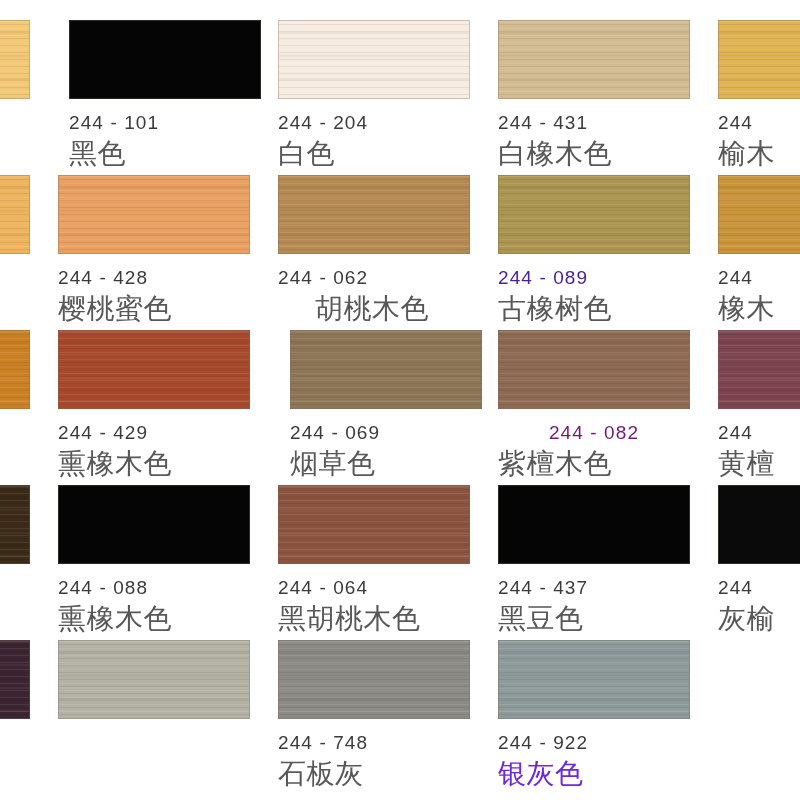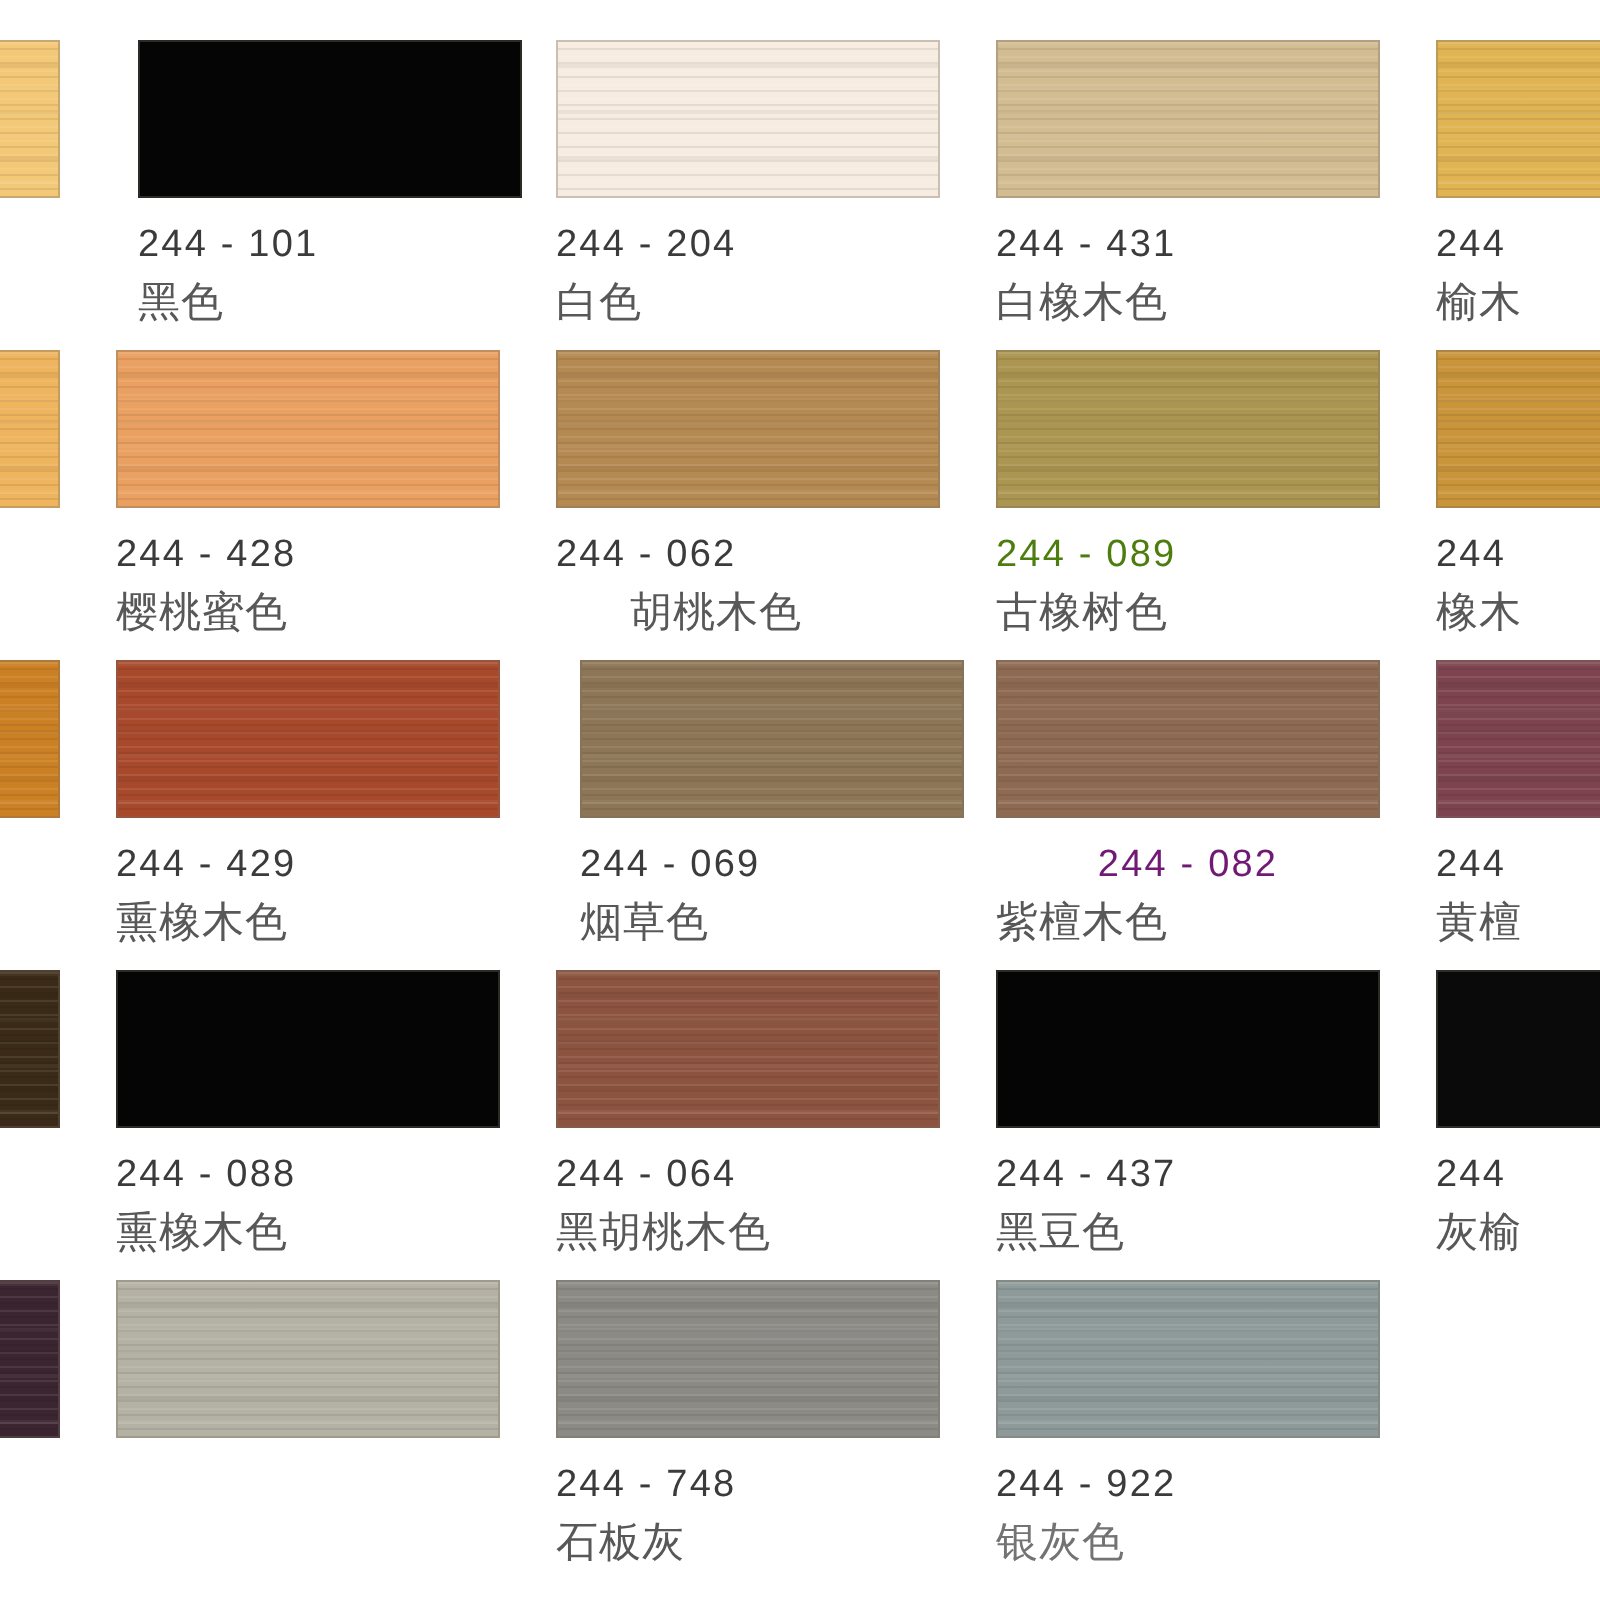--- a/index.html
+++ b/index.html
@@ -92,27 +92,27 @@
   .code {
     font-size: 19px;
     letter-spacing: 1.1px;
     color: #3b3b3b;
     line-height: 1.05;
     white-space: nowrap;
     font-family: "Liberation Sans", "DejaVu Sans", sans-serif;
   }
 
   .name {
-    font-size: 21px;
+    font-size: 28px;
     letter-spacing: 0.5px;
     color: #585858;
     line-height: 1.25;
     margin-top: 5px;
     white-space: nowrap;
-    font-family: Liberation Serif, serif;
+    font-family: Liberation Mono, monospace;
   }
 </style>
 </head>
 <body style="background: rgb(255, 255, 255);">
 
 <div id="chart-sheet">
   <div class="grid">
 
     <div class="row">
       <div class="cell" style="left:0px">
@@ -194,21 +194,21 @@
           <div class="code" style="color: rgb(59, 59, 59);">244 - 062</div>
           <div class="name" style="color: rgb(88, 88, 88); margin-left: 37px;">胡桃木色</div>
         </div>
       </div>
       <div class="cell" style="left:660px">
         <div class="swatch" style="background-color: rgb(171, 149, 80);">
             <span class="grain"></span>
             <span class="grain2"></span>
           </div>
         <div class="labels">
-          <div class="code" style="color: #4d7c0f;">244 - 089</div>
+          <div class="code" style="color: #4c1d95;">244 - 089</div>
           <div class="name" style="color: rgb(88, 88, 88);">古橡树色</div>
         </div>
       </div>
       <div class="cell" style="left:880px">
         <div class="swatch" style="background-color: rgb(201, 148, 58);">
             <span class="grain"></span>
             <span class="grain2"></span>
           </div>
         <div class="labels">
           <div class="code" style="color: rgb(59, 59, 59);">244</div>
@@ -341,19 +341,19 @@
           <div class="name" style="color: rgb(88, 88, 88);">石板灰</div>
         </div>
       </div>
       <div class="cell" style="left:660px">
         <div class="swatch" style="background-color: rgb(142, 154, 154);">
             <span class="grain"></span>
             <span class="grain2"></span>
           </div>
         <div class="labels">
           <div class="code" style="color: rgb(59, 59, 59);">244 - 922</div>
-          <div class="name" style="color: #737373;">银灰色</div>
+          <div class="name" style="color: #6d28d9;">银灰色</div>
         </div>
       </div>
     </div>
 
   </div>
 </div>
 
 </body></html>

